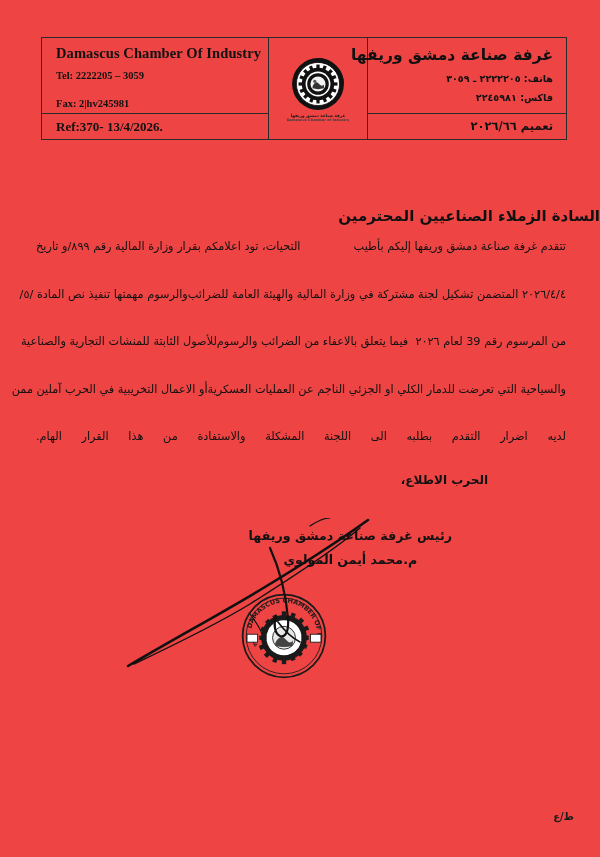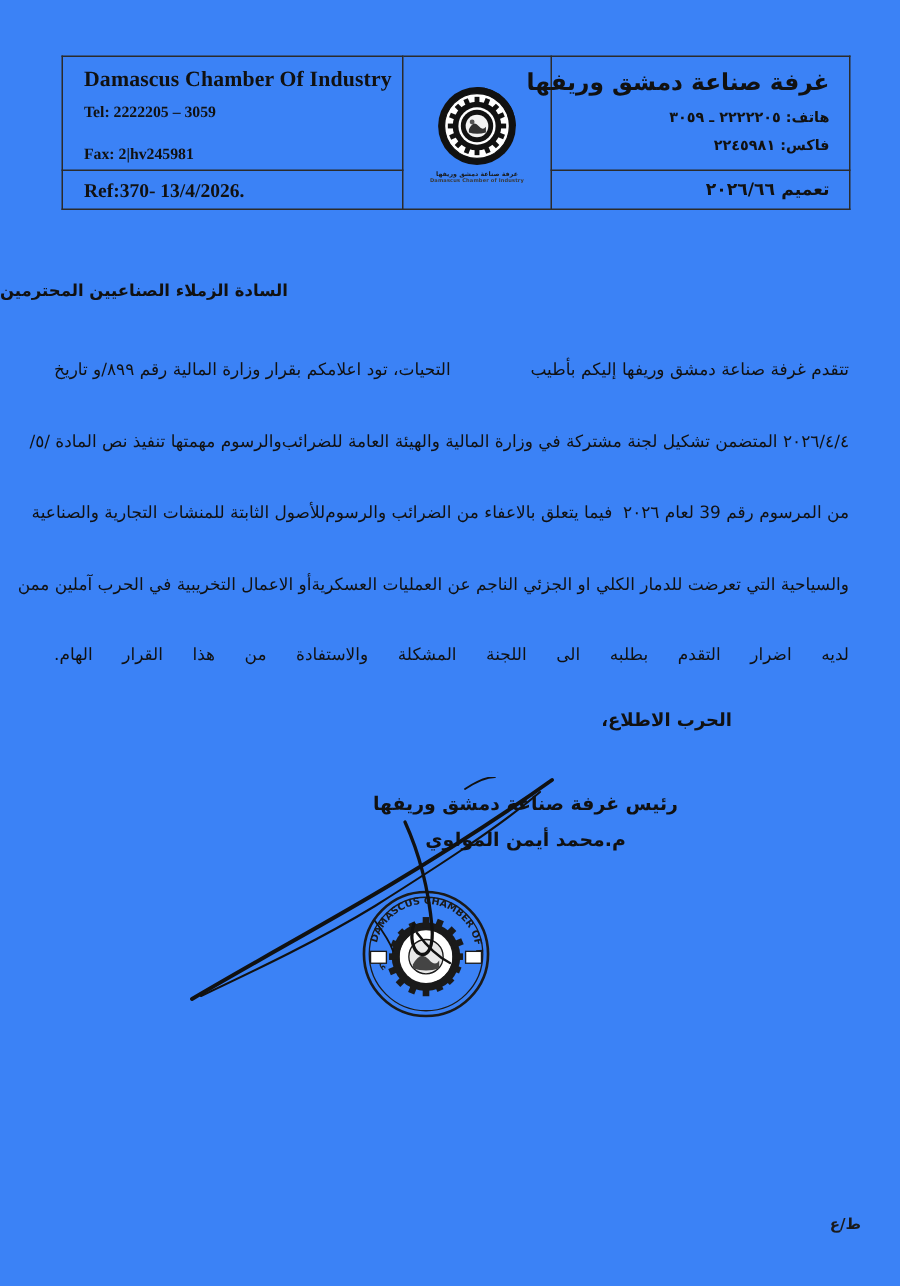--- a/index.html
+++ b/index.html
@@ -13,21 +13,21 @@
     height: 857px;
     position: relative;
     overflow: hidden;
     font-family: "DejaVu Sans", "Liberation Sans", sans-serif;
     color: #111111;
   }
 
   .page {
     position: absolute;
     inset: 0;
-    background: #3b82f6;
+    background: #ef4444;
   }
 
   
   .header-table {
     position: absolute;
     left: 41px;
     top: 37px;
     width: 522px;
     border-collapse: collapse;
     table-layout: fixed;
@@ -133,27 +133,27 @@
   }
   .circ-text {
     font-weight: bold;
     font-size: 11.5px;
     white-space: nowrap;
   }
 
   
   .salutation {
     position: absolute;
-    top: 187px;
+    top: 207px;
     left: 0;
     right: 0;
-    text-align: left;
-    direction: rtl;
-    font-weight: bold;
-    font-size: 11px;
+    text-align: right;
+    direction: rtl;
+    font-weight: bold;
+    font-size: 15px;
     letter-spacing: .3px;
   }
 
   .body-block {
     position: absolute;
     left: 36px;
     top: 240px;
     width: 530px;
     direction: rtl;
     text-align: justify;

